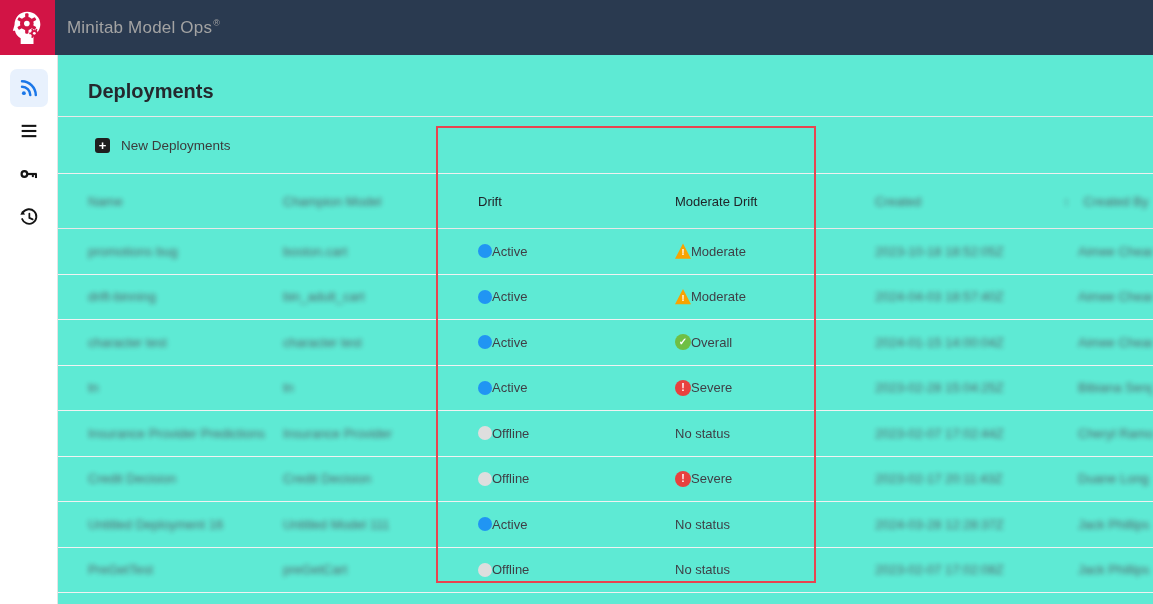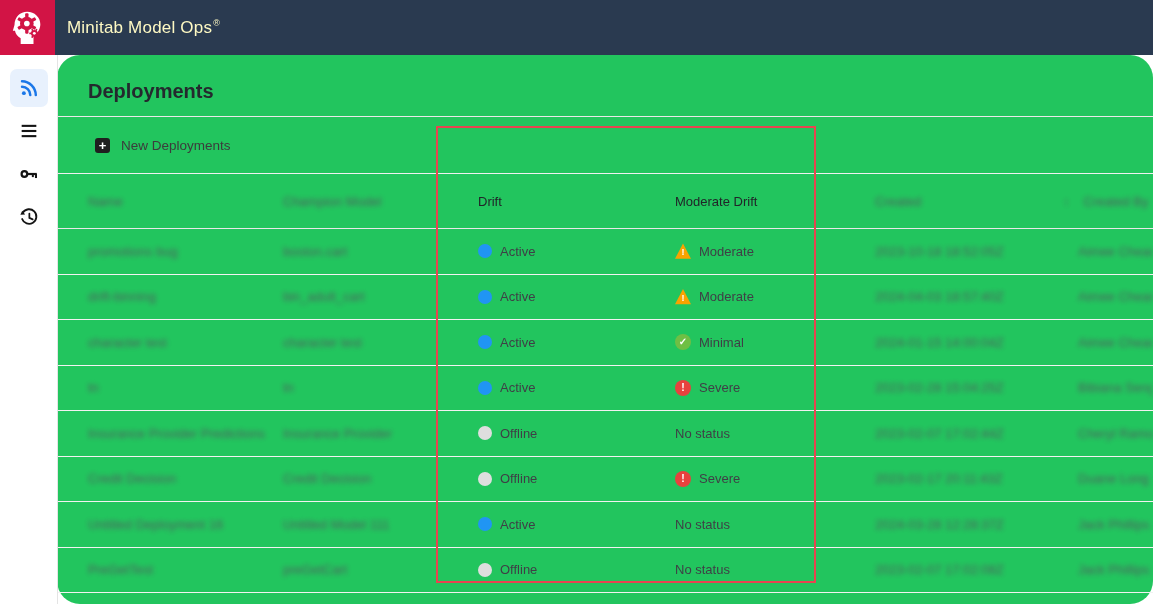--- a/index.html
+++ b/index.html
@@ -4,41 +4,41 @@
 <style>
   html,body{margin:0;padding:0;}
   body{
     width:1153px;height:604px;position:relative;overflow:hidden;
     background:#fff;font-family:"Liberation Sans",sans-serif;
     -webkit-font-smoothing:antialiased;
   }
   
   .topbar{position:absolute;top:0;left:0;right:0;height:55px;background:#2a3a50;display:flex;align-items:center;z-index:3;}
   .logo{width:55px;height:55px;background:#d21445;display:flex;align-items:center;justify-content:center;flex:0 0 55px;}
-  .app-title{color:#fef9c3;font-size:17px;margin-left:12px;font-weight:500;letter-spacing:.2px;}
+  .app-title{color:#a3a3a3;font-size:17px;margin-left:12px;font-weight:500;letter-spacing:.2px;}
   .app-title sup{font-size:9px;margin-left:1px;}
   
   .sidebar{position:absolute;top:55px;left:0;width:57px;bottom:0;background:#fff;border-right:1px solid #e4e4e4;z-index:2;}
   .nav-item{width:38px;height:38px;margin:0 auto;display:flex;align-items:center;justify-content:center;border-radius:7px;cursor:pointer;}
   .nav-item.first{margin-top:14px;}
   .nav-item + .nav-item{margin-top:5px;}
   .nav-item.active{background:#e8f1fd;}
   
-  .main{position:absolute;top:55px;left:57px;right:0;bottom:0;background:#22c55e;border-radius:23px;}
+  .main{position:absolute;top:55px;left:57px;right:0;bottom:0;background:#5eead4;}
   .page-title{margin:0;padding:25px 0 13px 31px;font-size:20px;line-height:23px;font-weight:700;color:#24292e;}
   .divider{border-bottom:1px solid #e9e9e9;}
   .toolbar{height:57px;display:flex;align-items:center;padding-left:38px;border-bottom:1px solid #f0f0f0;box-sizing:border-box;}
   .new-btn{display:flex;align-items:center;gap:11px;font-size:13.5px;color:#3c3c3c;cursor:pointer;background:none;border:none;padding:0;font-family:inherit;}
   .plus{width:15px;height:15px;background:#1f1f1f;color:#fff;border-radius:3px;display:flex;align-items:center;justify-content:center;font-size:13px;line-height:13px;font-weight:700;}
   
   .grid{display:grid;grid-template-columns:195px 195px 197px 200px 188px 1fr;padding-left:31px;align-items:center;}
   .thead{height:54px;border-bottom:1px solid #e8e8e8;font-size:13px;color:#212529;}
   .trow{height:45.5px;border-bottom:1px solid #f2f2f2;font-size:13px;color:#3f3f46;box-sizing:border-box;}
   .cell{white-space:nowrap;overflow:hidden;}
-  .status-cell,.drift-cell{display:flex;align-items:center;gap:8px;}
+  .status-cell,.drift-cell{display:flex;align-items:center;}
   .createdby-val{padding-left:15px;}
   .blurred{filter:blur(2.6px);color:#54545e;opacity:.9;}
   .sortgrp{display:flex;align-items:center;gap:14px;}
   
   .dot{width:14px;height:14px;border-radius:50%;flex:0 0 14px;}
   .dot.active{background:#2095f3;}
   .dot.offline{background:#dedede;}
   
   .drift-ico{width:16px;height:16px;position:relative;flex:0 0 16px;display:inline-block;}
   .drift-ico::after{position:absolute;left:0;right:0;text-align:center;color:#fff;font-weight:700;}
@@ -178,21 +178,21 @@
 
     <div class="grid trow">
       <div class="cell blurred">character test</div>
       <div class="cell blurred">character test</div>
       <div class="cell status-cell">
           <span class="dot active"></span>
           <span>Active</span>
         </div>
       <div class="cell drift-cell">
           <span class="drift-ico minimal"></span>
-          <span>Minimal</span>
+          <span>Overall</span>
         </div>
       <div class="cell blurred">2024-01-15 14:00:04Z</div>
       <div class="cell createdby-val blurred">Aimee Cheam</div>
     </div>
 
     <div class="grid trow">
       <div class="cell blurred">tn</div>
       <div class="cell blurred">tn</div>
       <div class="cell status-cell">
           <span class="dot active"></span>

